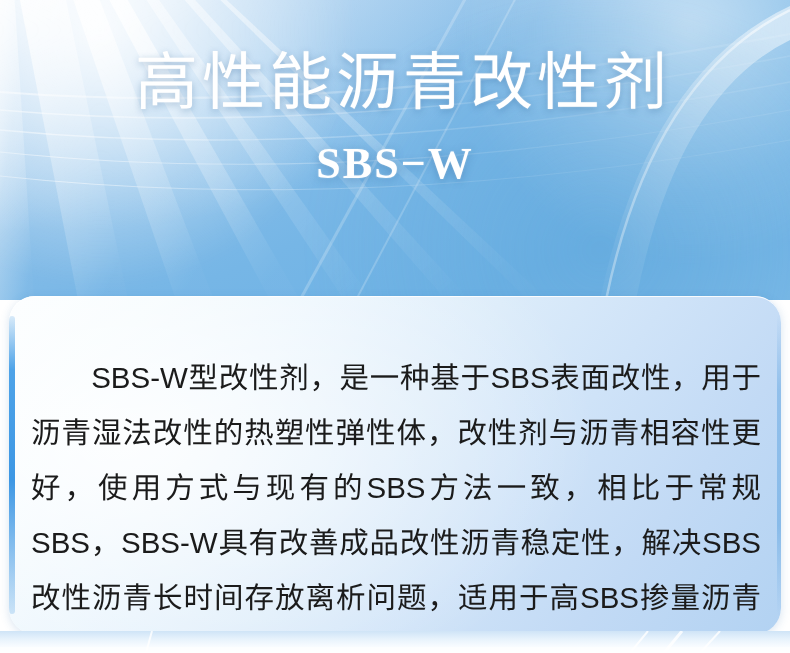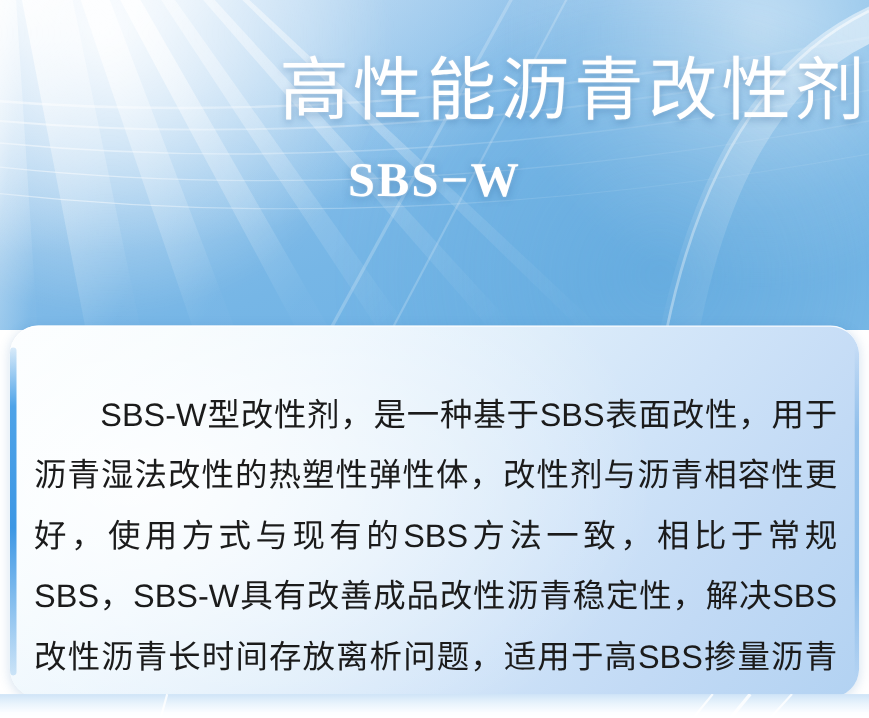--- a/index.html
+++ b/index.html
@@ -85,21 +85,21 @@
         rgba(86,160,214,0.12) 48%,
         rgba(86,160,214,0.0) 74%);
     filter: blur(10px);
   }
 
   
   .title-cn {
     position: absolute;
     left: 16px; right: 0;
     top: 44px;
-    text-align: right;
+    text-align: center;
     color: #ffffff;
     font-family: "Liberation Serif", "DejaVu Serif", serif;
     font-size: 63px;
     line-height: 78px;
     letter-spacing: 4px;
     font-weight: 400;
     text-shadow: 0 2px 7px rgba(40,95,150,0.38), 0 0 2px rgba(255,255,255,0.5);
     white-space: nowrap;
   }
   .title-en {

